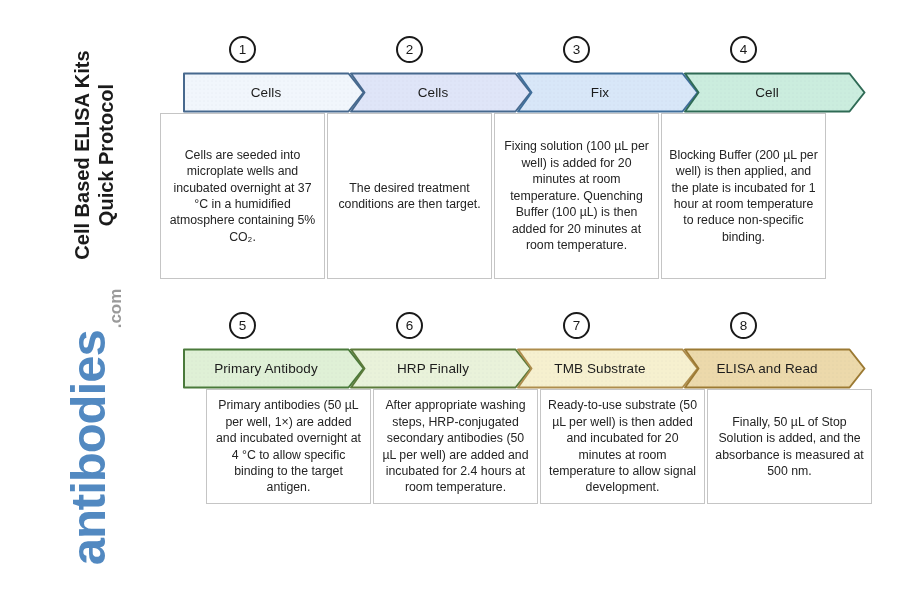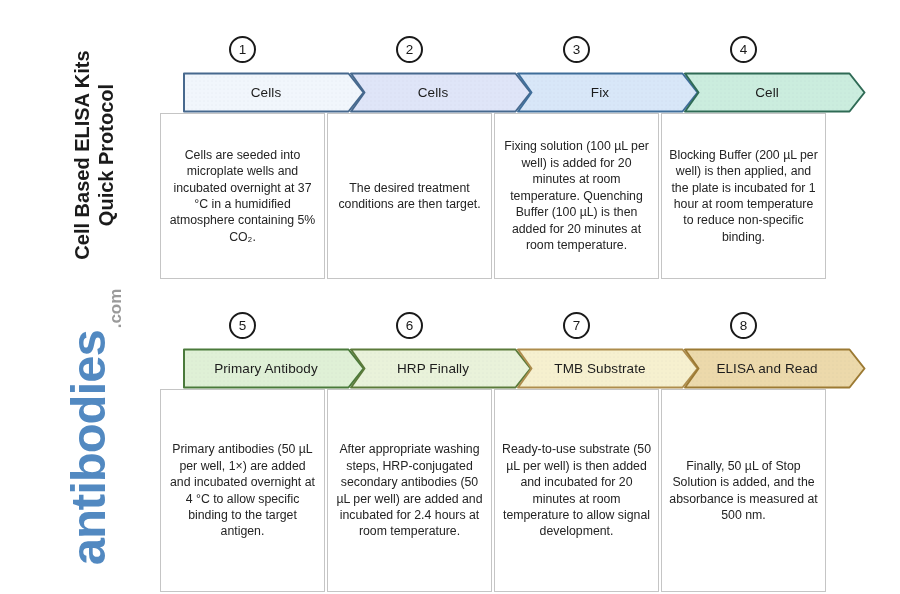--- a/index.html
+++ b/index.html
@@ -40,21 +40,21 @@
     font-size:13.5px; color:#1c1c1c; letter-spacing:0.1px;
   }
   .desc {
     position:absolute; top:77px; left:0; width:165px;
     background:#ffffff; border:1px solid #c5c5c5;
     display:flex; align-items:center; justify-content:center;
     text-align:center; padding:8px 7px;
     font-size:12.3px; line-height:1.34; color:#242424;
   }
   .row1 .desc { height:166px; }
-  .row2 .desc { height:203px; }
+  .row2 .desc { height:115px;margin-left:46px; }
 </style>
 </head>
 <body>
 
 <div class="canvas">
 
   <svg width="0" height="0" style="position:absolute" aria-hidden="true">
     <defs>
       <pattern id="dotpat" width="4" height="4" patternUnits="userSpaceOnUse">
         <circle cx="1" cy="1" r="0.55" fill="rgba(30,50,70,0.07)"></circle>

